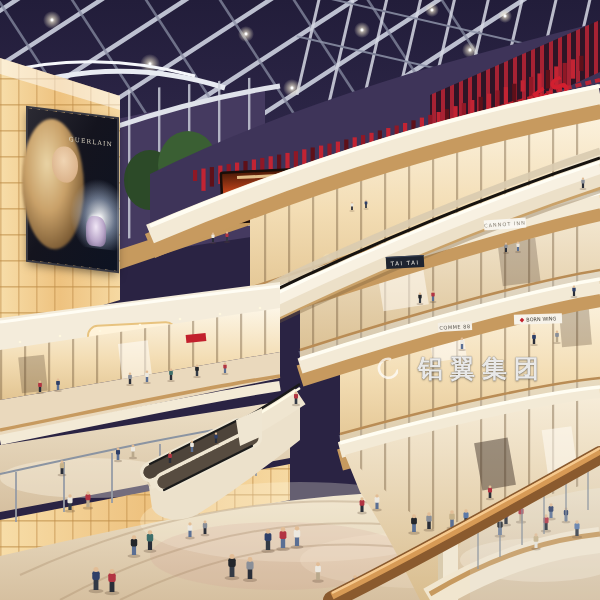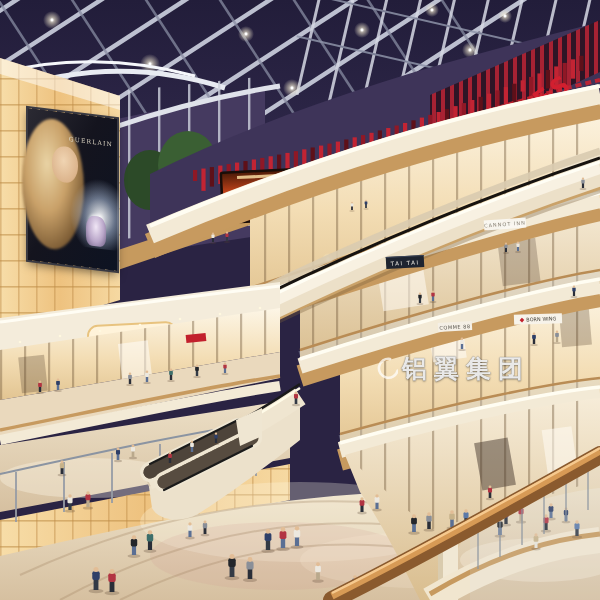--- a/index.html
+++ b/index.html
@@ -26,21 +26,21 @@
         filter:blur(1px);}
   #billboard .face{position:absolute;left:24px;top:34px;width:26px;height:36px;border-radius:48%;
         background:radial-gradient(ellipse at 45% 40%,#f0d4b2 0%,#dcb48c 70%,rgba(120,80,50,0) 100%);}
   #billboard .burst{position:absolute;left:42px;top:62px;width:50px;height:70px;
         background:radial-gradient(ellipse at 60% 55%,rgba(255,255,255,.95) 0%,rgba(190,210,240,.5) 35%,rgba(80,110,170,0) 70%);}
   #billboard .bottle{position:absolute;left:58px;top:100px;width:20px;height:30px;border-radius:40% 40% 30% 30%;
         background:radial-gradient(ellipse at 50% 35%,#f0e6f5 0%,#b9a6c9 55%,#6e5f84 100%);
         box-shadow:0 -4px 3px -2px rgba(255,255,255,.6);}
   #billboard .brand{position:absolute;right:4px;top:22px;color:#ded6c4;font-size:6px;
         letter-spacing:1.2px;font-family:"DejaVu Serif","Liberation Serif",serif;}
-  #watermark{position:absolute;left:372px;top:352px;z-index:7;display:flex;align-items:center;gap:4px;
+  #watermark{position:absolute;left:372px;top:352px;z-index:7;display:flex;align-items:center;gap:20px;
         color:rgba(255,255,255,.88);font-size:25px;font-weight:bold;letter-spacing:7px;
         text-shadow:0 0 1px rgba(60,60,60,.9),0 1px 2px rgba(0,0,0,.35);}
   #watermark svg{opacity:.85;}
 </style>
 </head>
 <body>
 
 <div id="stage">
 <svg id="scene" width="600" height="600" viewBox="0 0 600 600">
   <defs>

